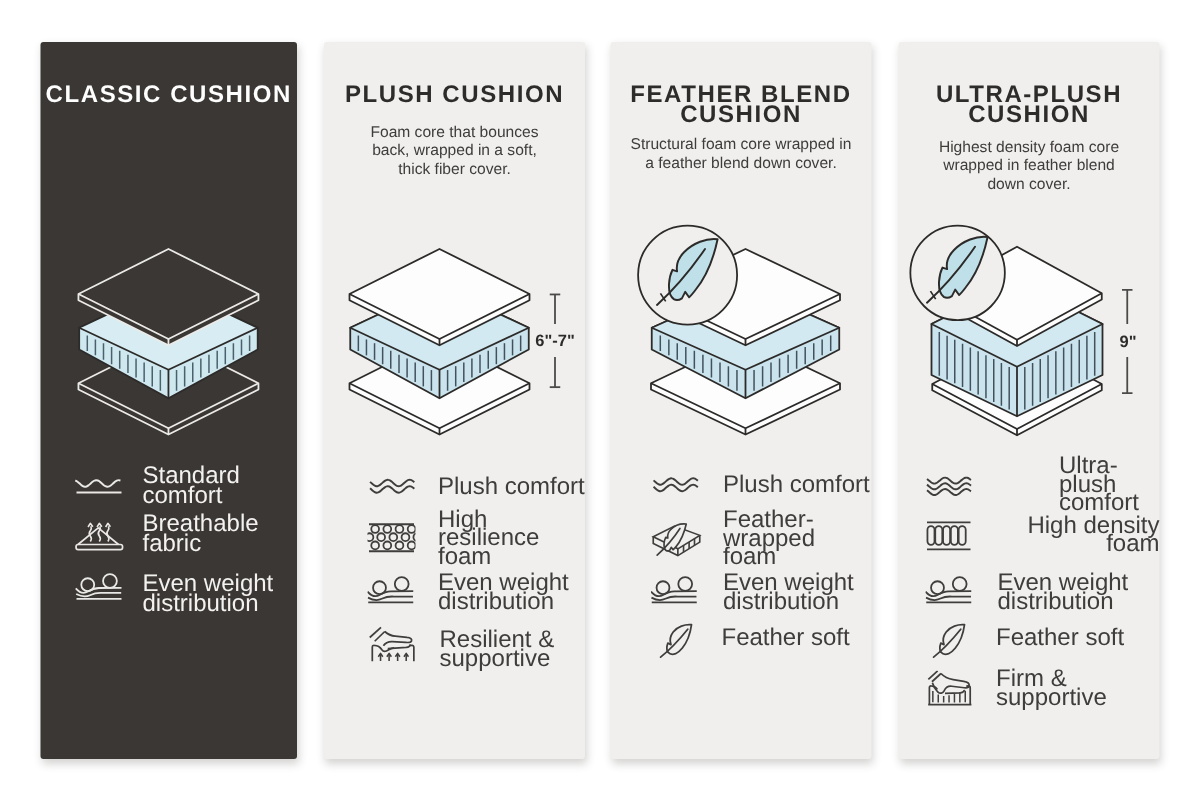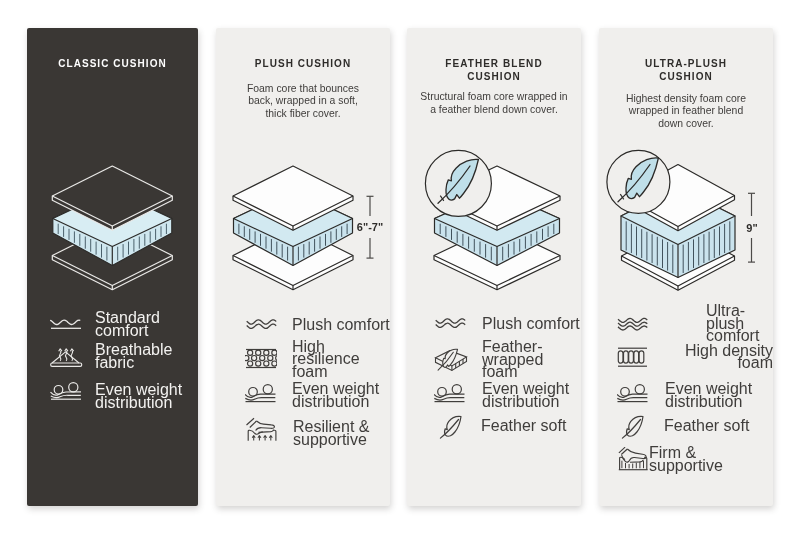--- a/index.html
+++ b/index.html
@@ -4,21 +4,21 @@
 <style>
   html,body{margin:0;padding:0;}
   body{width:800px;height:534px;background:#ffffff;font-family:"Liberation Sans",sans-serif;position:relative;overflow:hidden;}
   .panel{position:absolute;top:28px;height:478px;border-radius:2px;box-shadow:1px 3px 6px rgba(60,55,50,.22);}
   .dark{background:#3a3734;color:#fff;}
   .light{background:#f0efed;color:#343230;}
   #p1{left:27px;width:171px;}
   #p2{left:216px;width:174px;}
   #p3{left:407px;width:174px;}
   #p4{left:599px;width:174px;}
-  .title{position:absolute;width:100%;text-align:center;font-weight:bold;font-size:10px;letter-spacing:1.05px;line-height:13px;top:29px;}
+  .title{position:absolute;width:100%;text-align:center;font-weight:bold;font-size:16px;letter-spacing:1.05px;line-height:13px;top:29px;}
   .dark .title{color:#fefefe;}
   .light .title{color:#2e2c2a;}
   .desc{position:absolute;width:100%;text-align:center;font-size:10.4px;line-height:12.8px;color:#3f3d3b;}
   .dark .desc{color:#f3f2f0;}
   .art{position:absolute;left:0;top:84px;width:100%;height:188px;}
   .row{position:absolute;display:flex;align-items:center;}
   .ic{flex:0 0 auto;}
   .lab{font-size:16px;line-height:12.8px;color:#3f3d3b;}
   .dark .lab{color:#f3f2f0;}
 </style>
@@ -382,15 +382,15 @@
           <path d="M15.7 21.4 V16.5"></path>
           <path d="M19.3 21.3 V15.7"></path>
           <path d="M22.9 21.3 V14.5"></path>
           <path d="M26.5 21.2 V13.5"></path>
       </g>
       <path d="M1.9 5.9 L8.1 0.2"></path>
       <path d="M4.3 7.5 L10.3 2"></path>
       <path d="M10.3 2 C12.4 4.2 15.5 5.6 18.5 6.1 L25.5 7.3 C28 7.7 29.3 8.9 29.1 10.2 C28.9 11.4 27.3 11.7 25.8 11.5 L17.5 10.5 C15 10.2 13.3 11.6 12.4 13.6 C11.6 15.2 9.7 15.7 8.3 14.4 C6.9 13.1 5.3 10.6 4.6 8.1"></path>
       <path d="M13 15.3 L23.2 14.9 C25.4 14.7 25.9 13.8 25.7 12.9"></path>
     </svg>
-    <div class="lab" style="">Firm &amp; supportive</div>
+    <div class="lab" style="margin-left:15px;">Firm &amp; supportive</div>
   </div>
 </div>
 
 </body></html>

